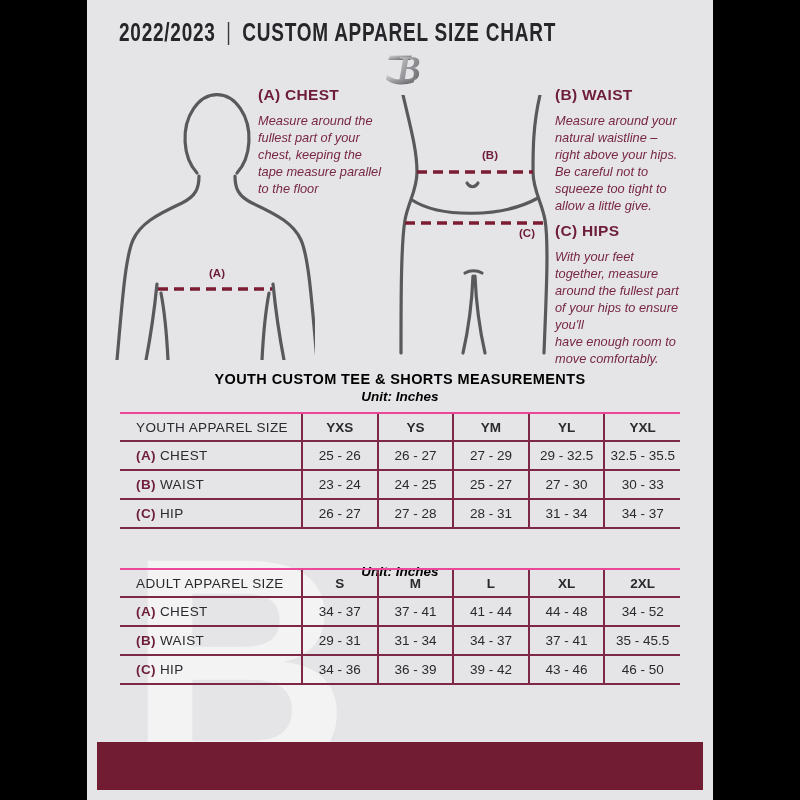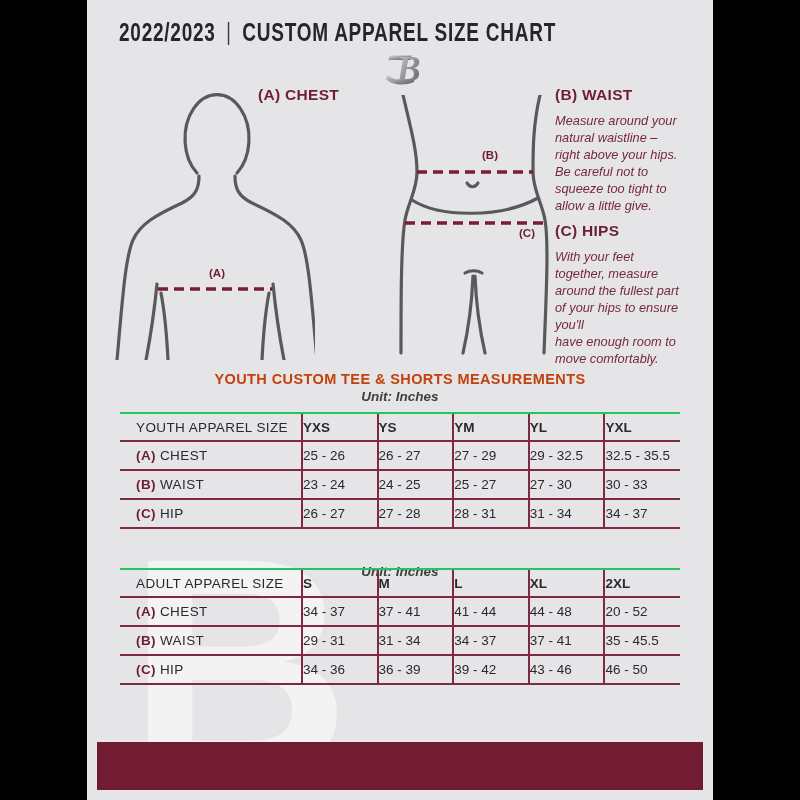--- a/index.html
+++ b/index.html
@@ -25,32 +25,32 @@
   .fig { position:absolute; z-index:2; }
   .inst { position:absolute; z-index:2; }
   .inst-title { font-weight:bold; font-size:15.5px; color:#6e1d39; letter-spacing:0.3px; margin-bottom:8px; }
   .inst-text { font-style:italic; font-size:12.8px; line-height:1.33; color:#77274299;
     color:#772742; white-space:pre-line; }
   .marker { position:absolute; z-index:2; transform:translateX(-50%); font-weight:bold;
     font-size:11.5px; color:#6e1d39; }
 
   
   .sec-title { position:absolute; left:0; width:100%; text-align:center; z-index:2;
-    font-weight:bold; font-size:14.5px; color:#c2410c; letter-spacing:0.4px; }
+    font-weight:bold; font-size:14.5px; color:#000000; letter-spacing:0.4px; }
   .sec-unit { position:absolute; left:0; width:100%; text-align:center; z-index:2;
-    font-style:italic; font-size:13.5px; color:#404040; font-weight:bold; }
+    font-style:italic; font-size:13.5px; color:#000000; font-weight:bold; }
 
   
   table.size-table { position:absolute; left:33px; width:560px; z-index:2;
     border-collapse:collapse; table-layout:fixed; background:transparent; }
   table.size-table col.c0 { width:182px; }
   table.size-table th, table.size-table td {
-    border-bottom:2px solid #7d2946; font-size:13.5px; color:#2a2a2e; text-align:left;
+    border-bottom:2px solid #7d2946; font-size:13.5px; color:#2a2a2e; text-align:center;
     vertical-align:middle; height:29px; padding:0; }
-  table.size-table thead th { border-top:2px solid #22c55e; font-weight:bold; height:28px; }
+  table.size-table thead th { border-top:2px solid #ec4899; font-weight:bold; height:28px; }
   table.size-table th:not(:first-child), table.size-table td:not(:first-child) {
     border-left:2px solid #7d2946; }
   table.size-table .lbl { text-align:left; padding-left:16px; font-weight:normal;
     letter-spacing:0.4px; }
   .pfx { font-weight:bold; color:#6e1d39; margin-right:4px; }
 
   
   .footer-bar { position:absolute; left:10px; top:742px; width:606px; height:48px;
     background:#721c33; z-index:4; }
 
@@ -112,20 +112,25 @@
         <path d="M 85 181 C 86 206, 90 236, 95 258"></path>
       </g>
       <path d="M 27 77 L 143 77" stroke="#7b1c34" stroke-width="3.4" stroke-dasharray="10 6" fill="none"></path>
       <path d="M 15 128 L 158 128" stroke="#7b1c34" stroke-width="3.4" stroke-dasharray="10 6" fill="none"></path>
     </svg>
     <span class="marker" style="left:403px; top:149px;">(B)</span>
     <span class="marker" style="left:440px; top:227px;">(C)</span>
 
     <div class="inst" style="left:171px; top:86px; width:158px;">
       <div class="inst-title">(A) CHEST</div>
+      <div class="inst-text">Measure around the
+fullest part of your
+chest, keeping the
+tape measure parallel
+to the floor</div>
     </div>
     <div class="inst" style="left:468px; top:86px; width:160px;">
       <div class="inst-title">(B) WAIST</div>
       <div class="inst-text">Measure around your
 natural waistline –
 right above your hips.
 Be careful not to
 squeeze too tight to
 allow a little give.</div>
     </div>
@@ -211,21 +216,21 @@
           <th>2XL</th>
         </tr>
       </thead>
       <tbody>
         <tr>
           <td class="lbl"><span class="pfx">(A)</span><span>CHEST</span></td>
           <td>34 - 37</td>
           <td>37 - 41</td>
           <td>41 - 44</td>
           <td>44 - 48</td>
-          <td>20 - 52</td>
+          <td>34 - 52</td>
         </tr>
         <tr>
           <td class="lbl"><span class="pfx">(B)</span><span>WAIST</span></td>
           <td>29 - 31</td>
           <td>31 - 34</td>
           <td>34 - 37</td>
           <td>37 - 41</td>
           <td>35 - 45.5</td>
         </tr>
         <tr>

